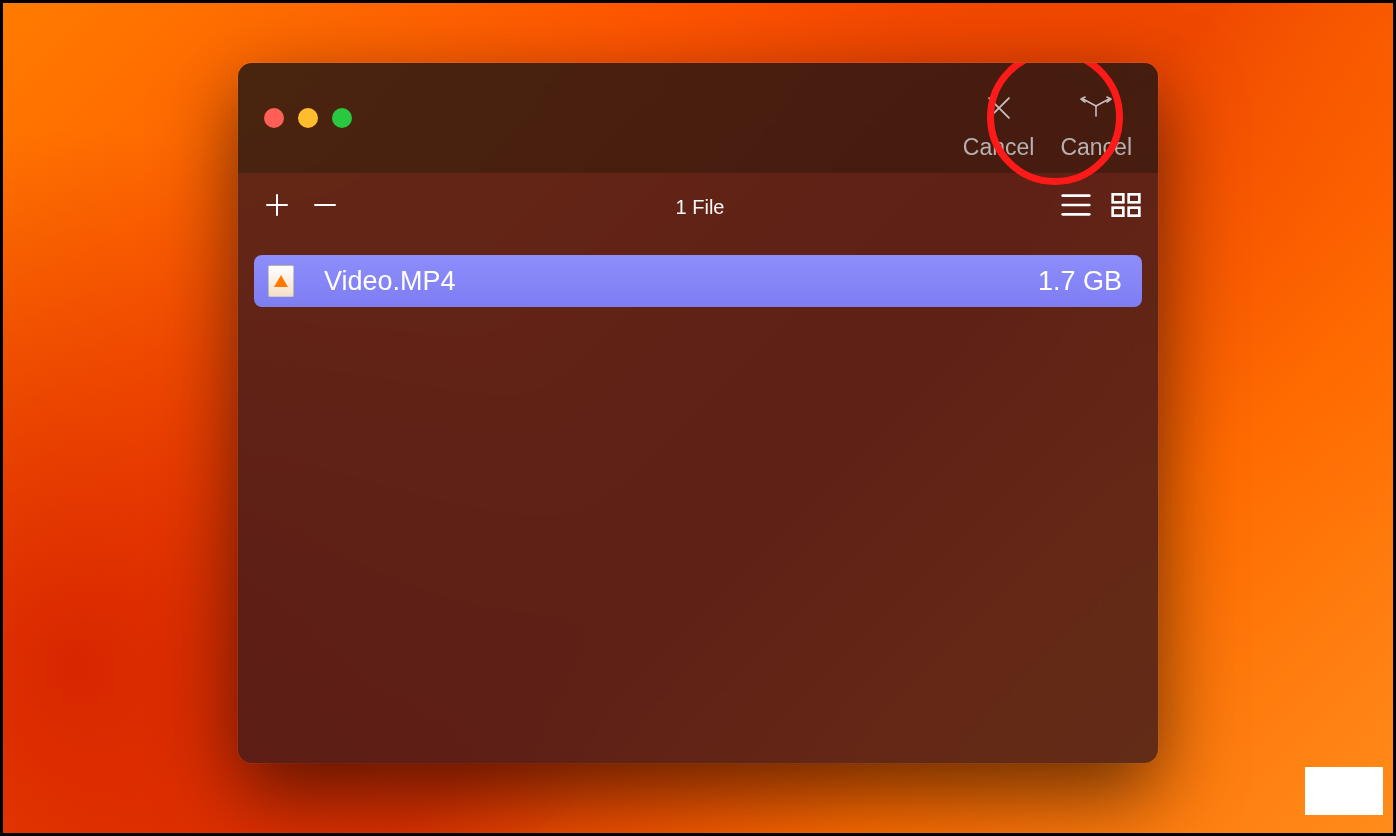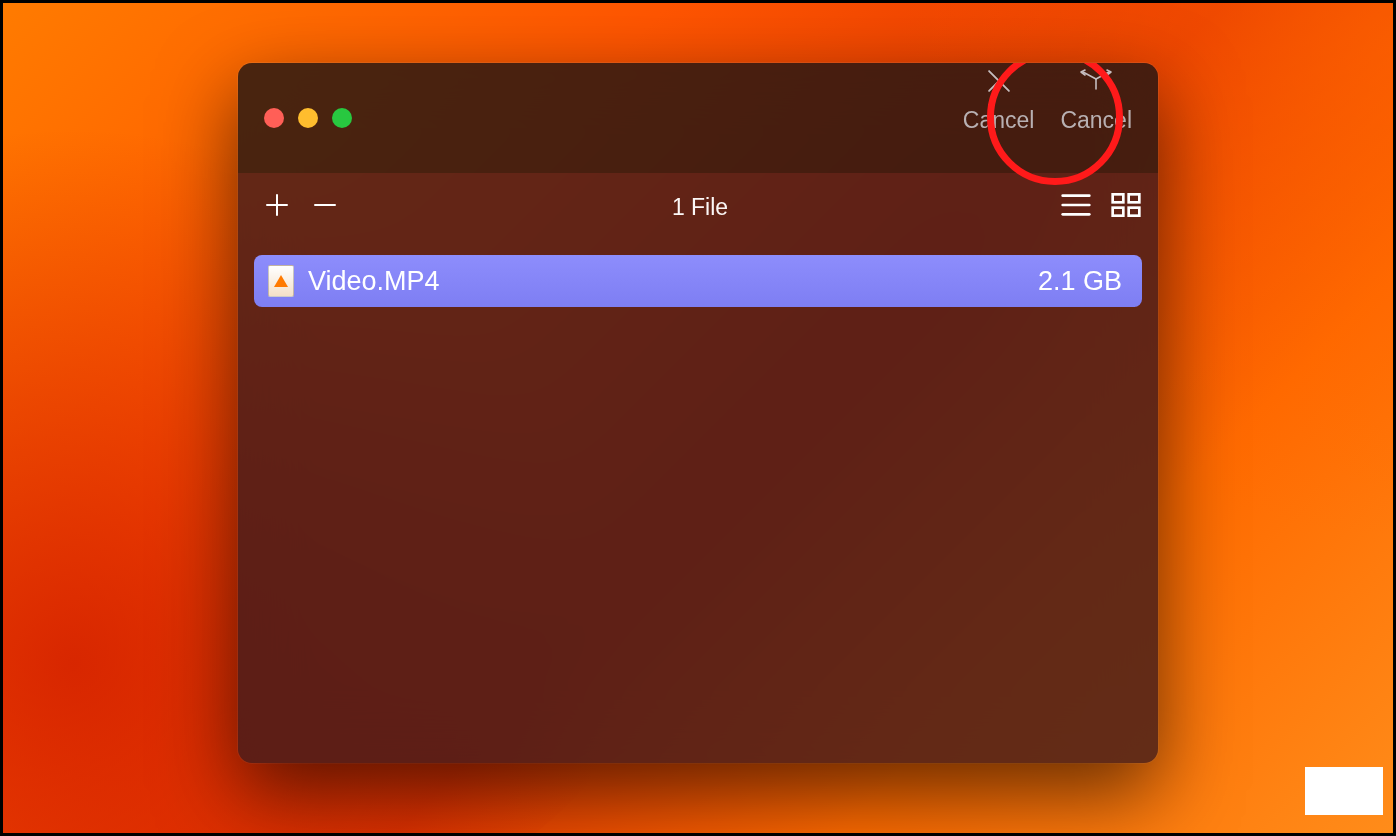--- a/index.html
+++ b/index.html
@@ -73,22 +73,23 @@
       width: 20px;
       height: 20px;
       border-radius: 50%;
     }
     .tl-red { background: #ff5f57; }
     .tl-yellow { background: #ffbd2e; }
     .tl-green { background: #28c840; }
     .toolbar-actions {
       display: flex;
       gap: 26px;
-      align-items: flex-start;
+      align-items: flex-end;
       height: 100%;
+      padding-bottom: 12px;
     }
     .toolbar-action {
       display: flex;
       flex-direction: column;
       align-items: center;
       gap: 8px;
       color: #b8b0b2;
       cursor: pointer;
       font-size: 23px;
       font-weight: 400;
@@ -107,21 +108,21 @@
       padding: 0 16px 0 24px;
       background: rgba(77, 21, 21, 0.45);
       color: #fff;
     }
     .sub-left {
       display: flex;
       gap: 18px;
       align-items: center;
     }
     .file-count {
-      font-size: 23px;
+      font-size: 20px;
       color: #fbf7f6;
       font-weight: 500;
       flex: 1;
       text-align: center;
     }
     .view-toggles {
       display: flex;
       gap: 18px;
       align-items: center;
       color: #fff;
@@ -134,21 +135,21 @@
     .file-row {
       height: 52px;
       background: #8a8aff;
       background: linear-gradient(to bottom, #8d8dfc, #7e7ef3);
       border-radius: 8px;
       display: flex;
       align-items: center;
       padding: 0 20px 0 14px;
       color: #fff;
       font-size: 27px;
-      gap: 14px;
+      gap: 30px;
     }
     .file-icon {
       width: 26px;
       height: 32px;
       background: linear-gradient(#fff, #f4e0c8);
       border: 1px solid rgba(0,0,0,0.2);
       border-radius: 2px;
       position: relative;
       display:flex;
       align-items:center;
@@ -254,19 +255,19 @@
         </span>
       </div>
     </div>
 
     <div class="content">
       <div class="file-row">
         <div class="file-icon">
             <div class="cone"></div>
           </div>
         <span class="file-name">Video.MP4</span>
-        <span class="file-size">2.1 GB</span>
+        <span class="file-size">1.7 GB</span>
       </div>
     </div>
   </div>
 
   <div class="watermark"></div>
 </div>
 
 </body></html>

